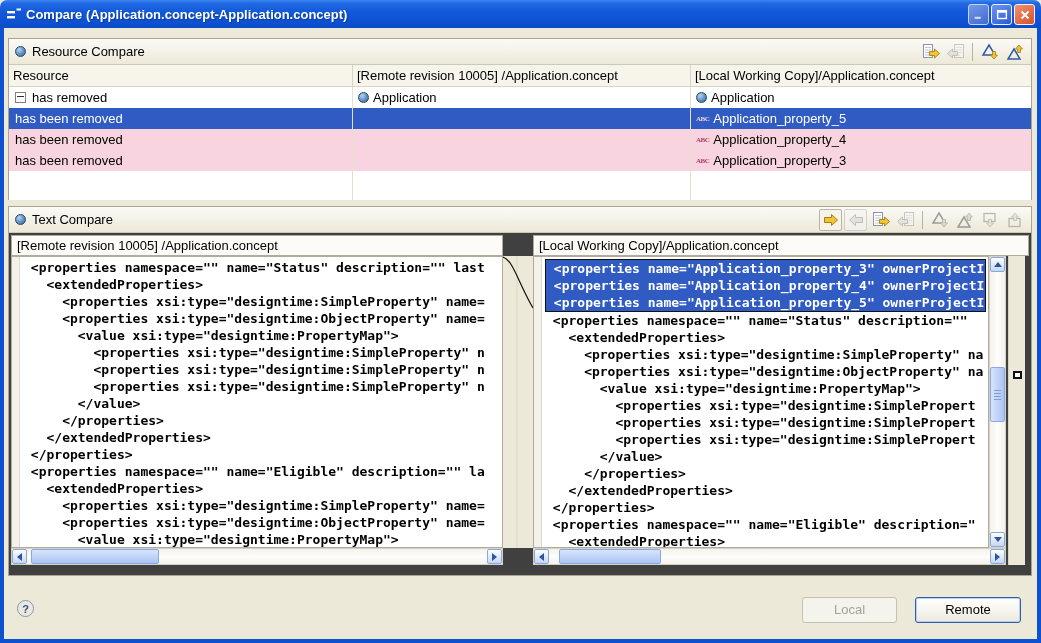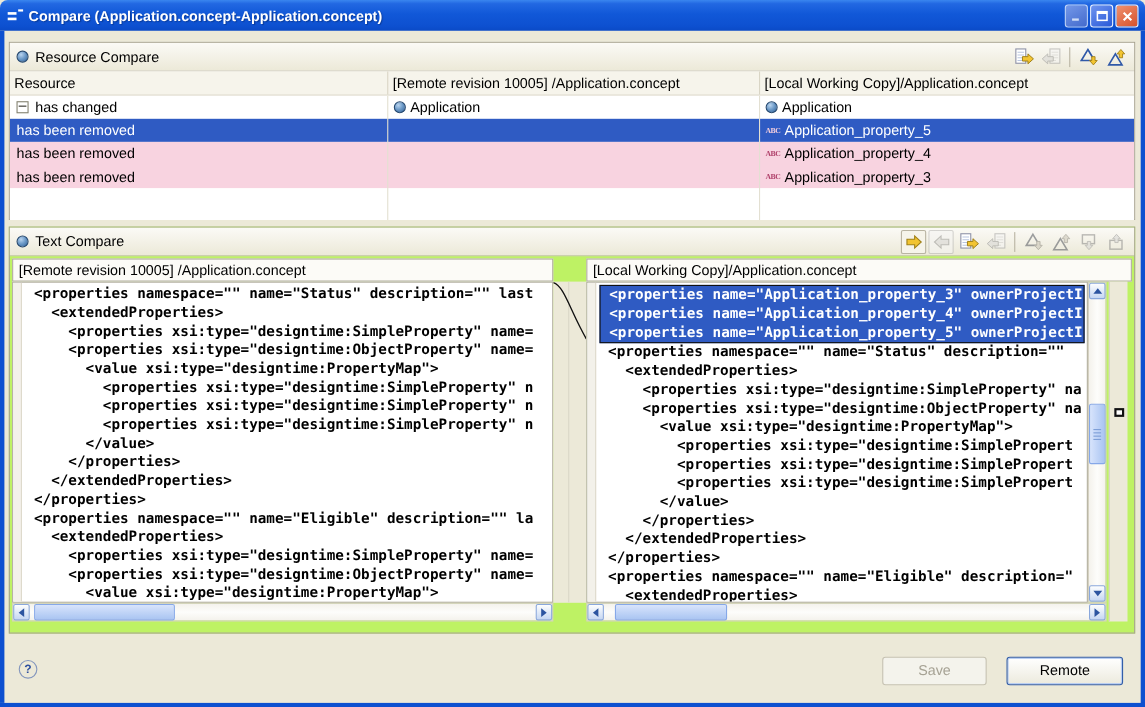--- a/index.html
+++ b/index.html
@@ -17,21 +17,21 @@
   .win-btn.min{background:linear-gradient(145deg,#8ba6ec,#5272cc);opacity:.8;}
   .win-btn.max{background:linear-gradient(145deg,#6f94ef,#2959d8);}
   .win-btn.close{background:linear-gradient(145deg,#f0926f,#d6512c);}
   .frame{position:absolute;background:#0d50d0;z-index:6;}
   .frame.r{left:1037px;top:28px;width:4px;height:615px;}
   .frame.b{left:0;top:639px;width:1041px;height:4px;}
   .frame.l2{left:0;top:28px;width:4px;height:611px;}
   
   .group{position:absolute;left:8px;width:1024px;border:1px solid #a9a592;box-sizing:border-box;background:#fff;}
   .group.structure{top:38px;height:162px;}
-  .group.textcmp{top:206px;height:370px;background:#bef264;}
+  .group.textcmp{top:206px;height:370px;background:#404040;}
   .group-header{height:26px;background:linear-gradient(#fbfaf6,#ece9d8);border-bottom:1px solid #cdc9b8;
     display:flex;align-items:center;padding:0 4px 0 6px;box-sizing:border-box;}
   .group-title{margin-left:6px;}
   .sphere{width:11px;height:11px;border-radius:50%;display:inline-block;
     background:radial-gradient(circle at 35% 30%,#b9d4ef 0%,#6f9cc9 45%,#2f5f96 100%);border:1px solid #24476e;box-sizing:border-box;}
   .toolbar{margin-left:auto;display:flex;align-items:center;}
   .tool-btn{width:21px;height:20px;display:flex;align-items:center;justify-content:center;margin:0 1px;
     border:1px solid transparent;border-radius:2px;cursor:pointer;}
   .tool-btn.framed{border-color:#b9b4a2;background:#f6f4ea;}
   .tool-btn.disabled{filter:grayscale(.9) opacity(.55);cursor:default;}
@@ -170,21 +170,21 @@
         <div class="col-h" style="width: 344px;">Resource</div>
         <div class="col-h" style="width: 338px;">[Remote revision 10005] /Application.concept</div>
         <div class="col-h" style="flex: 1 1 0%; border-right: none;">[Local Working Copy]/Application.concept</div>
       </div>
     <div class="rows" id="struct-rows">
       <div class="vline v1"></div>
       <div class="vline v2"></div>
     <div class="s-row">
           <div class="s-cell c1">
             <span class="expander"></span>
-            <span>has changed</span>
+            <span>has removed</span>
           </div>
           <div class="s-cell c2">
             <span class="sphere row-icon"></span>
             <span>Application</span>
           </div>
           <div class="s-cell c3">
             <span class="sphere row-icon"></span>
             <span>Application</span>
           </div>
         </div>
@@ -337,15 +337,15 @@
           <span class="tri left"></span>
         </span>
       <span class="thumb-h" style="left:25px;width:102px"></span>
       <span class="scroll-btn" style="right:0;top:0">
           <span class="tri right"></span>
         </span>
     </div>
   </div>
 
   <button class="help-btn">?</button>
-  <div class="btn save">Save</div>
+  <div class="btn save">Local</div>
   <div class="btn cancel">Remote</div>
 </div>
 
 </body></html>

